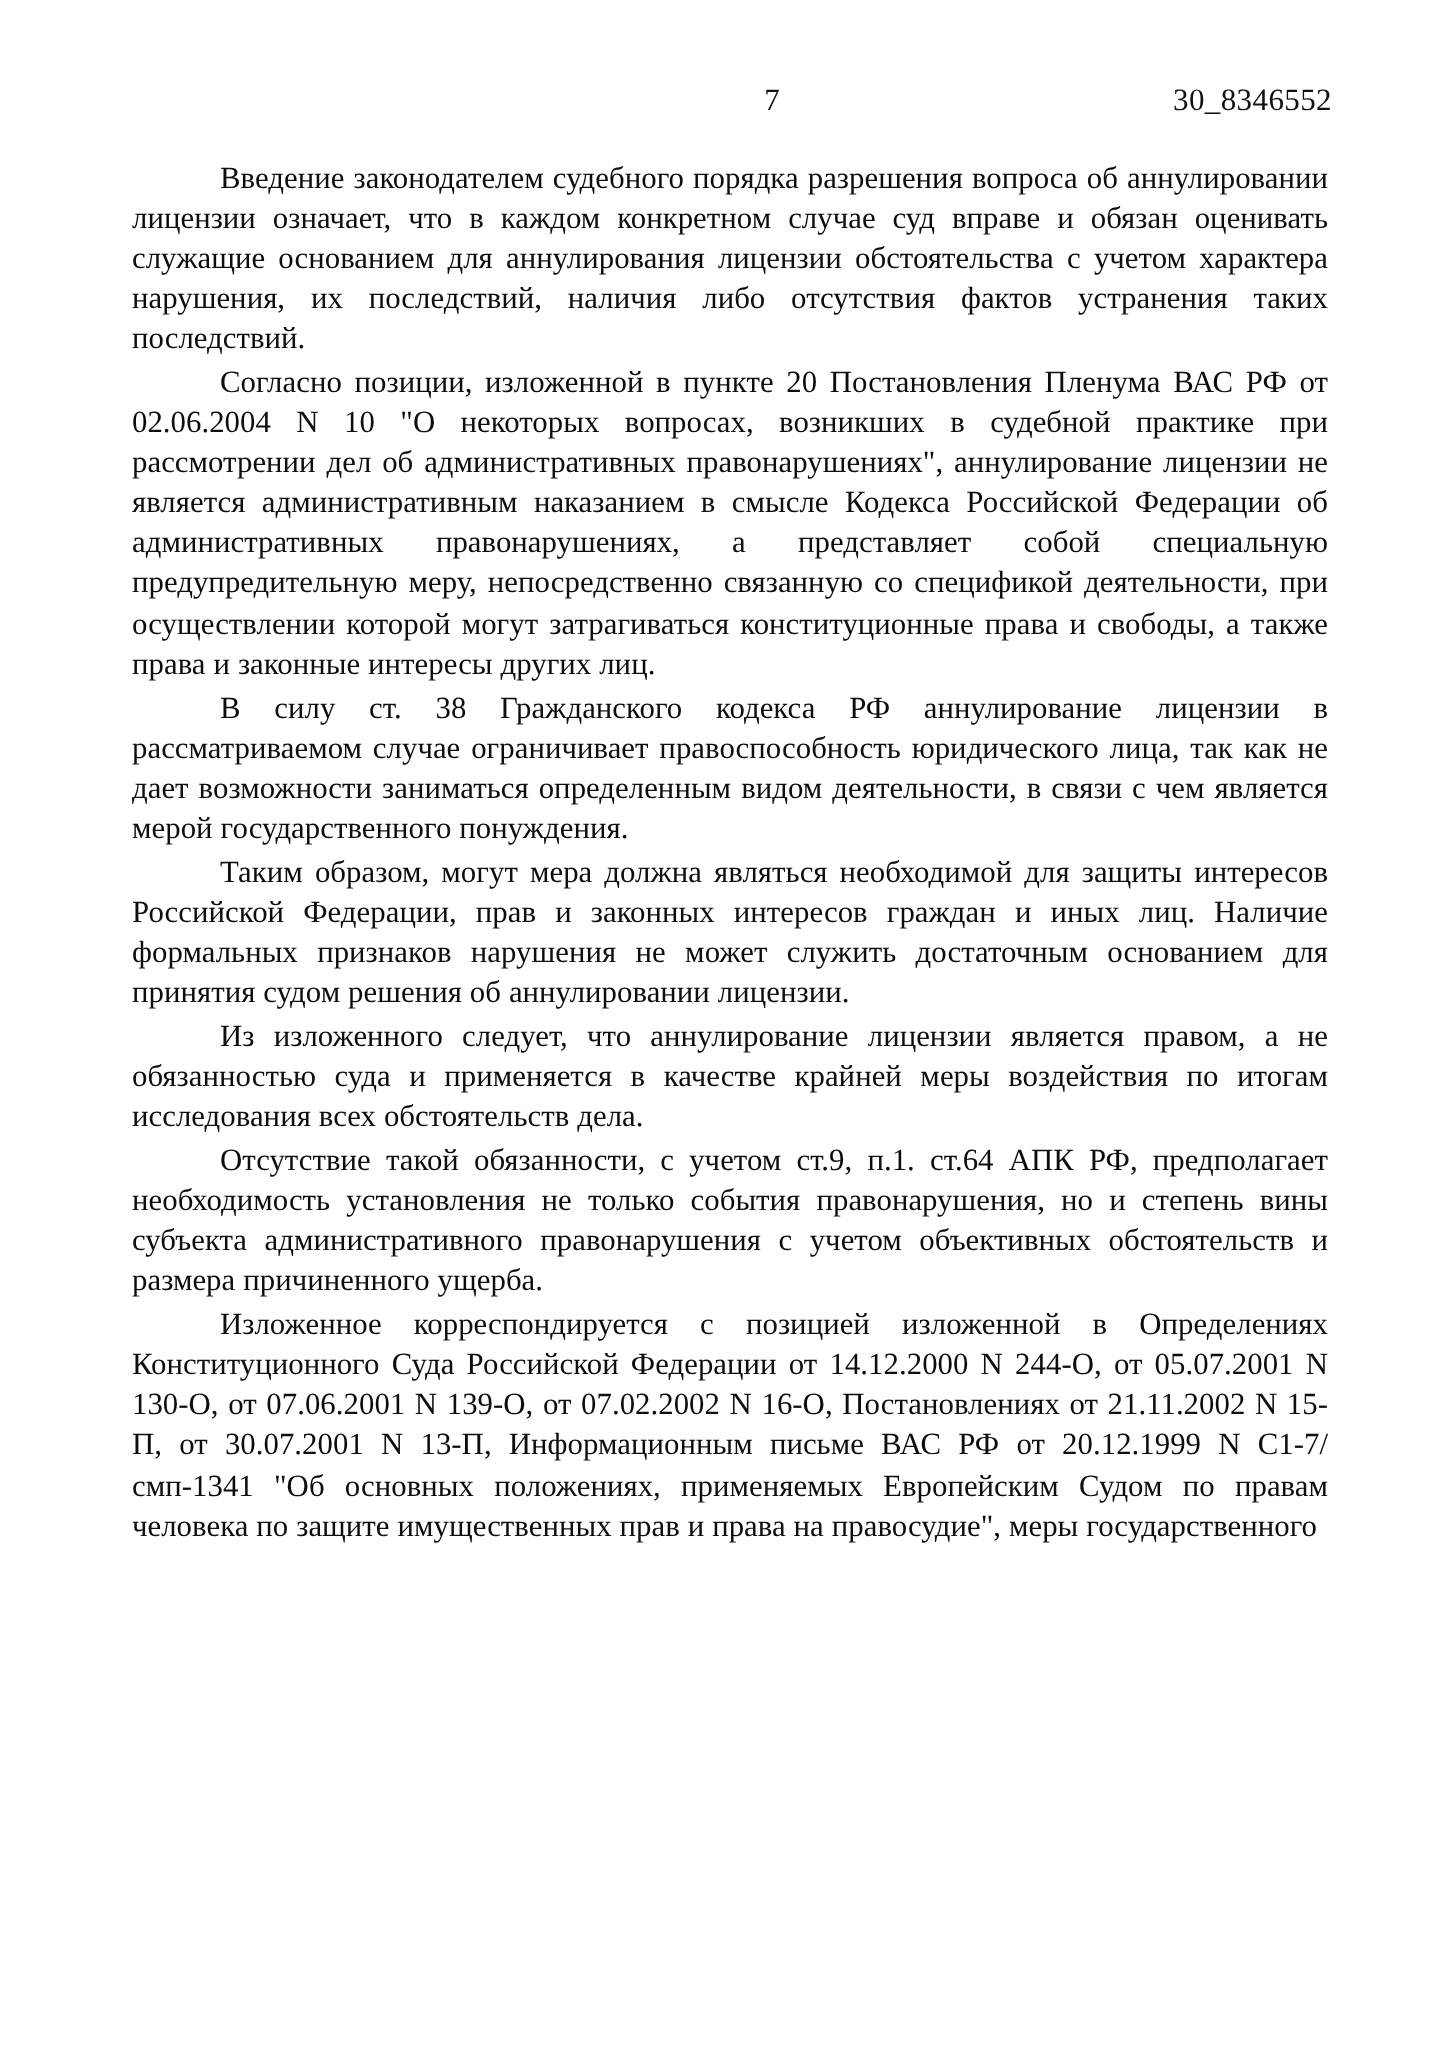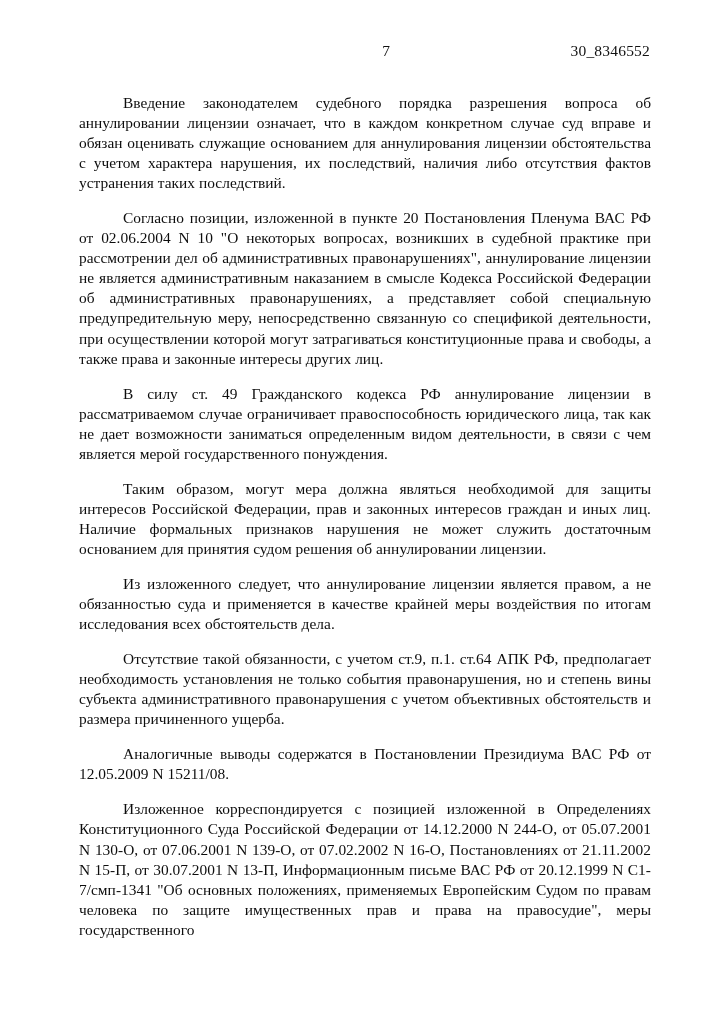--- a/index.html
+++ b/index.html
@@ -36,34 +36,34 @@
   }
   .page-header .page-number {
     position: absolute;
     left: 312px;
     top: 0;
     text-align: center;
     width: 20px;
   }
   .page-header .doc-code {
     position: absolute;
-    right: 16px;
+    right: 0;
     top: 0;
     letter-spacing: 0.2px;
     font-family: Liberation Serif, serif;
   }
   
   .body-text {
     position: absolute;
     left: 64px;
     top: 78px;
     width: 602px;
   }
   .body-text p {
-    margin: 15px;
+    margin: 2px;
     padding: 0;
     text-align: justify;
     text-justify: inter-word;
     text-indent: 44px;
     font-size: 15.4px;
     line-height: 20.05px;
     letter-spacing: 0.02px;
     word-spacing: 0.1px;
     color: #0d0d0d;
   }
@@ -81,21 +81,20 @@
 <div class="page">
 
   <div class="page-header">
     <span class="page-number">7</span>
     <span class="doc-code">30_8346552</span>
   </div>
 
   <div class="body-text">
     <p>Введение законодателем судебного порядка разрешения вопроса об аннулировании лицензии означает, что в каждом конкретном случае суд вправе и обязан оценивать служащие основанием для аннулирования лицензии обстоятельства с учетом характера нарушения, их последствий, наличия либо отсутствия фактов устранения таких последствий.</p>
     <p>Согласно позиции, изложенной в пункте 20 Постановления Пленума ВАС РФ от 02.06.2004 N 10 "О некоторых вопросах, возникших в судебной практике при рассмотрении дел об административных правонарушениях", аннулирование лицензии не является административным наказанием в смысле Кодекса Российской Федерации об административных правонарушениях, а представляет собой специальную предупредительную меру, непосредственно связанную со спецификой деятельности, при осуществлении которой могут затрагиваться конституционные права и свободы, а также права и законные интересы других лиц.</p>
-    <p>В силу ст. 49 Гражданского кодекса РФ аннулирование лицензии в рассматриваемом случае ограничивает правоспособность юридического лица, так как не дает возможности заниматься определенным видом деятельности, в связи с чем является мерой государственного понуждения.</p>
+    <p>В силу ст. 38 Гражданского кодекса РФ аннулирование лицензии в рассматриваемом случае ограничивает правоспособность юридического лица, так как не дает возможности заниматься определенным видом деятельности, в связи с чем является мерой государственного понуждения.</p>
     <p>Таким образом, могут мера должна являться необходимой для защиты интересов Российской Федерации, прав и законных интересов граждан и иных лиц. Наличие формальных признаков нарушения не может служить достаточным основанием для принятия судом решения об аннулировании лицензии.</p>
     <p>Из изложенного следует, что аннулирование лицензии является правом, а не обязанностью суда и применяется в качестве крайней меры воздействия по итогам исследования всех обстоятельств дела.</p>
     <p>Отсутствие такой обязанности, с учетом  ст.9, п.1. ст.64 АПК РФ, предполагает необходимость установления не только события правонарушения, но и степень вины субъекта административного правонарушения с учетом объективных обстоятельств и размера причиненного ущерба.</p>
-    <p>Аналогичные выводы содержатся в Постановлении Президиума ВАС РФ от 12.05.2009 N 15211/08.</p>
     <p>Изложенное корреспондируется с позицией изложенной в Определениях Конституционного Суда Российской Федерации от 14.12.2000 N 244-О, от 05.07.2001 N 130-О, от 07.06.2001 N 139-О, от 07.02.2002 N 16-О, Постановлениях от 21.11.2002 N 15-П, от 30.07.2001 N 13-П, Информационным письме ВАС РФ от 20.12.1999 N С1-7/смп-1341 "Об основных положениях, применяемых Европейским Судом по правам человека по защите имущественных прав и права на правосудие", меры государственного</p>
   </div>
 
 </div>
 
 </body></html>

